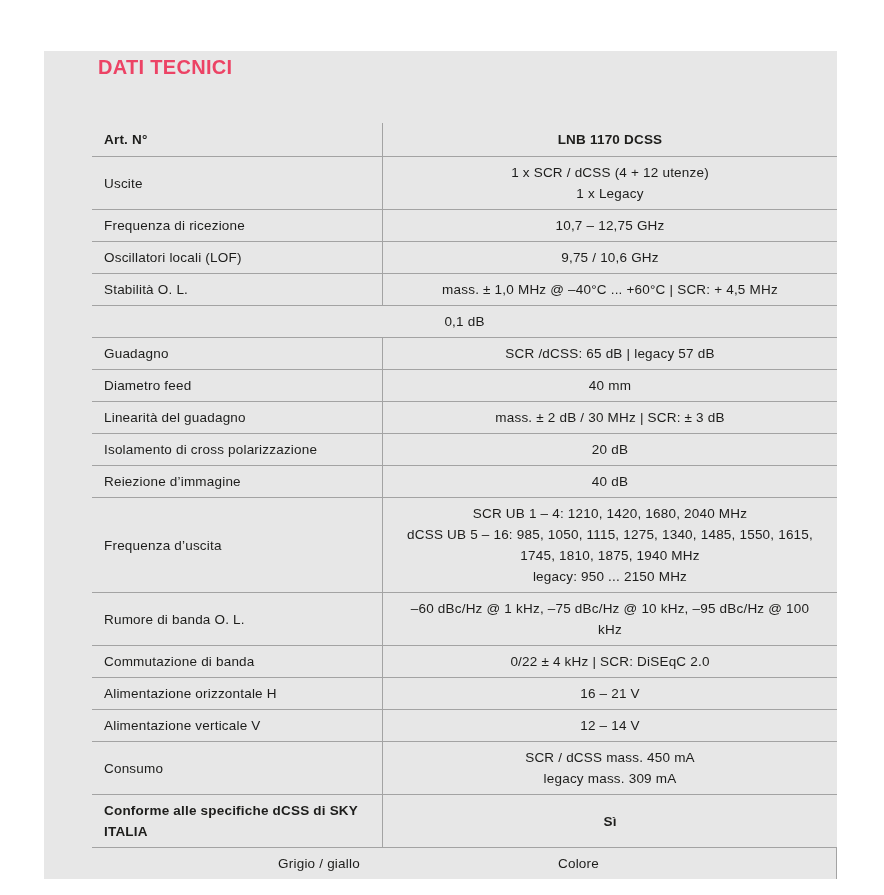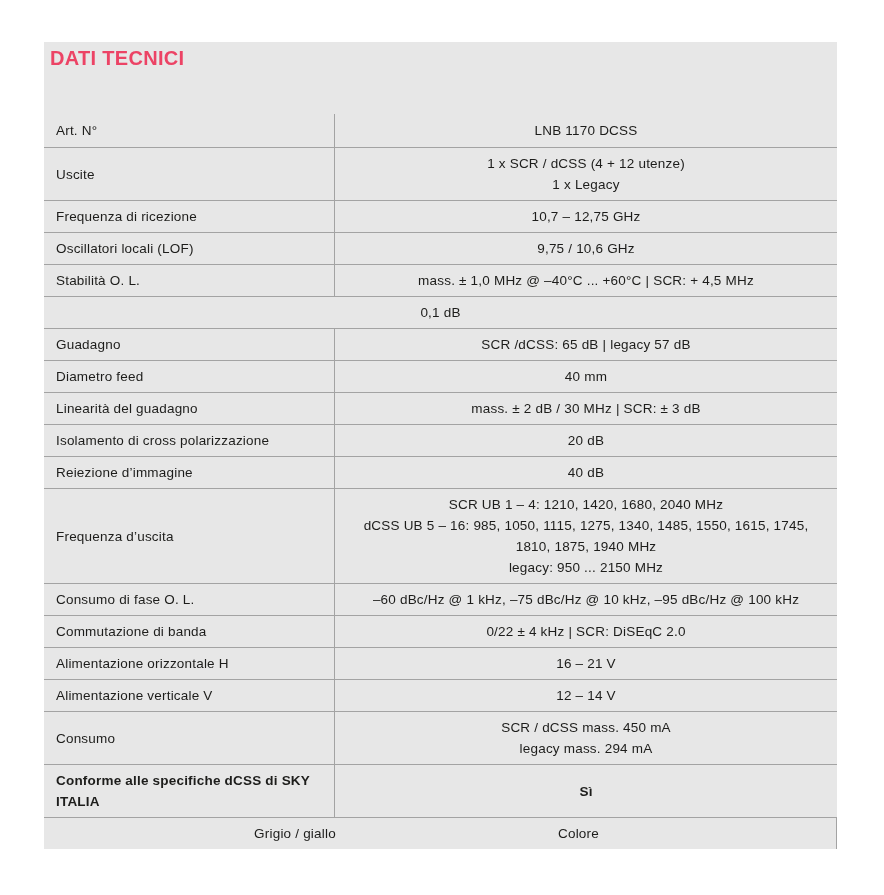--- a/index.html
+++ b/index.html
@@ -9,26 +9,27 @@
     width: 884px;
     height: 895px;
     overflow: hidden;
     font-family: "Liberation Sans", "DejaVu Sans", sans-serif;
     color: #1d1d1b;
     -webkit-font-smoothing: antialiased;
   }
   .panel {
     position: absolute;
     left: 44px;
-    top: 42px;
+    top: 51px;
     width: 793px;
     min-height: 804px;
     background: #e7e7e7;
     box-sizing: border-box;
     padding-top: 5px;
+    padding-left: 48px;
   }
   .title {
     margin: 0;
     padding-left: 6px;
     font-size: 20px;
     line-height: 22px;
     font-weight: 700;
     letter-spacing: 0.3px;
     text-transform: uppercase;
   }
@@ -61,21 +62,21 @@
   .value-cell {
     flex: 1 1 auto;
     padding: 5px 24px;
     display: flex;
     flex-direction: column;
     justify-content: center;
     text-align: center;
     letter-spacing: 0.2px;
   }
   .header-row .cell {
-    font-weight: 400;
+    font-weight: 700;
     padding-top: 6px;
     padding-bottom: 6px;
   }
   .bold-row .cell {
     font-weight: 700;
   }
   .value-line {
     display: block;
     text-align: center;
   }
@@ -165,21 +166,21 @@
   <div class="spec-row">
     <div class="cell label-cell">Frequenza d’uscita</div>
     <div class="cell value-cell">
             <div class="value-line">SCR UB 1 – 4: 1210, 1420, 1680, 2040 MHz</div>
             <div class="value-line">dCSS UB 5 – 16: 985, 1050, 1115, 1275, 1340, 1485, 1550, 1615, 1745, 1810, 1875, 1940 MHz</div>
             <div class="value-line">legacy: 950 ... 2150 MHz</div>
           </div>
   </div>
 
   <div class="spec-row">
-    <div class="cell label-cell">Consumo di fase O. L.</div>
+    <div class="cell label-cell">Rumore di banda O. L.</div>
     <div class="cell value-cell">
             <div class="value-line">–60 dBc/Hz @ 1 kHz, –75 dBc/Hz @ 10 kHz, –95 dBc/Hz @ 100 kHz</div>
           </div>
   </div>
 
   <div class="spec-row">
     <div class="cell label-cell">Commutazione di banda</div>
     <div class="cell value-cell">
             <div class="value-line">0/22 ± 4 kHz | SCR: DiSEqC 2.0</div>
           </div>
@@ -196,21 +197,21 @@
     <div class="cell label-cell">Alimentazione verticale V</div>
     <div class="cell value-cell">
             <div class="value-line">12 – 14 V</div>
           </div>
   </div>
 
   <div class="spec-row">
     <div class="cell label-cell">Consumo</div>
     <div class="cell value-cell">
             <div class="value-line">SCR / dCSS mass. 450 mA</div>
-            <div class="value-line">legacy mass. 294 mA</div>
+            <div class="value-line">legacy mass. 309 mA</div>
           </div>
   </div>
 
   <div class="spec-row bold-row">
     <div class="cell label-cell">Conforme alle specifiche dCSS di SKY ITALIA</div>
     <div class="cell value-cell">
             <div class="value-line">Sì</div>
           </div>
   </div>
 

